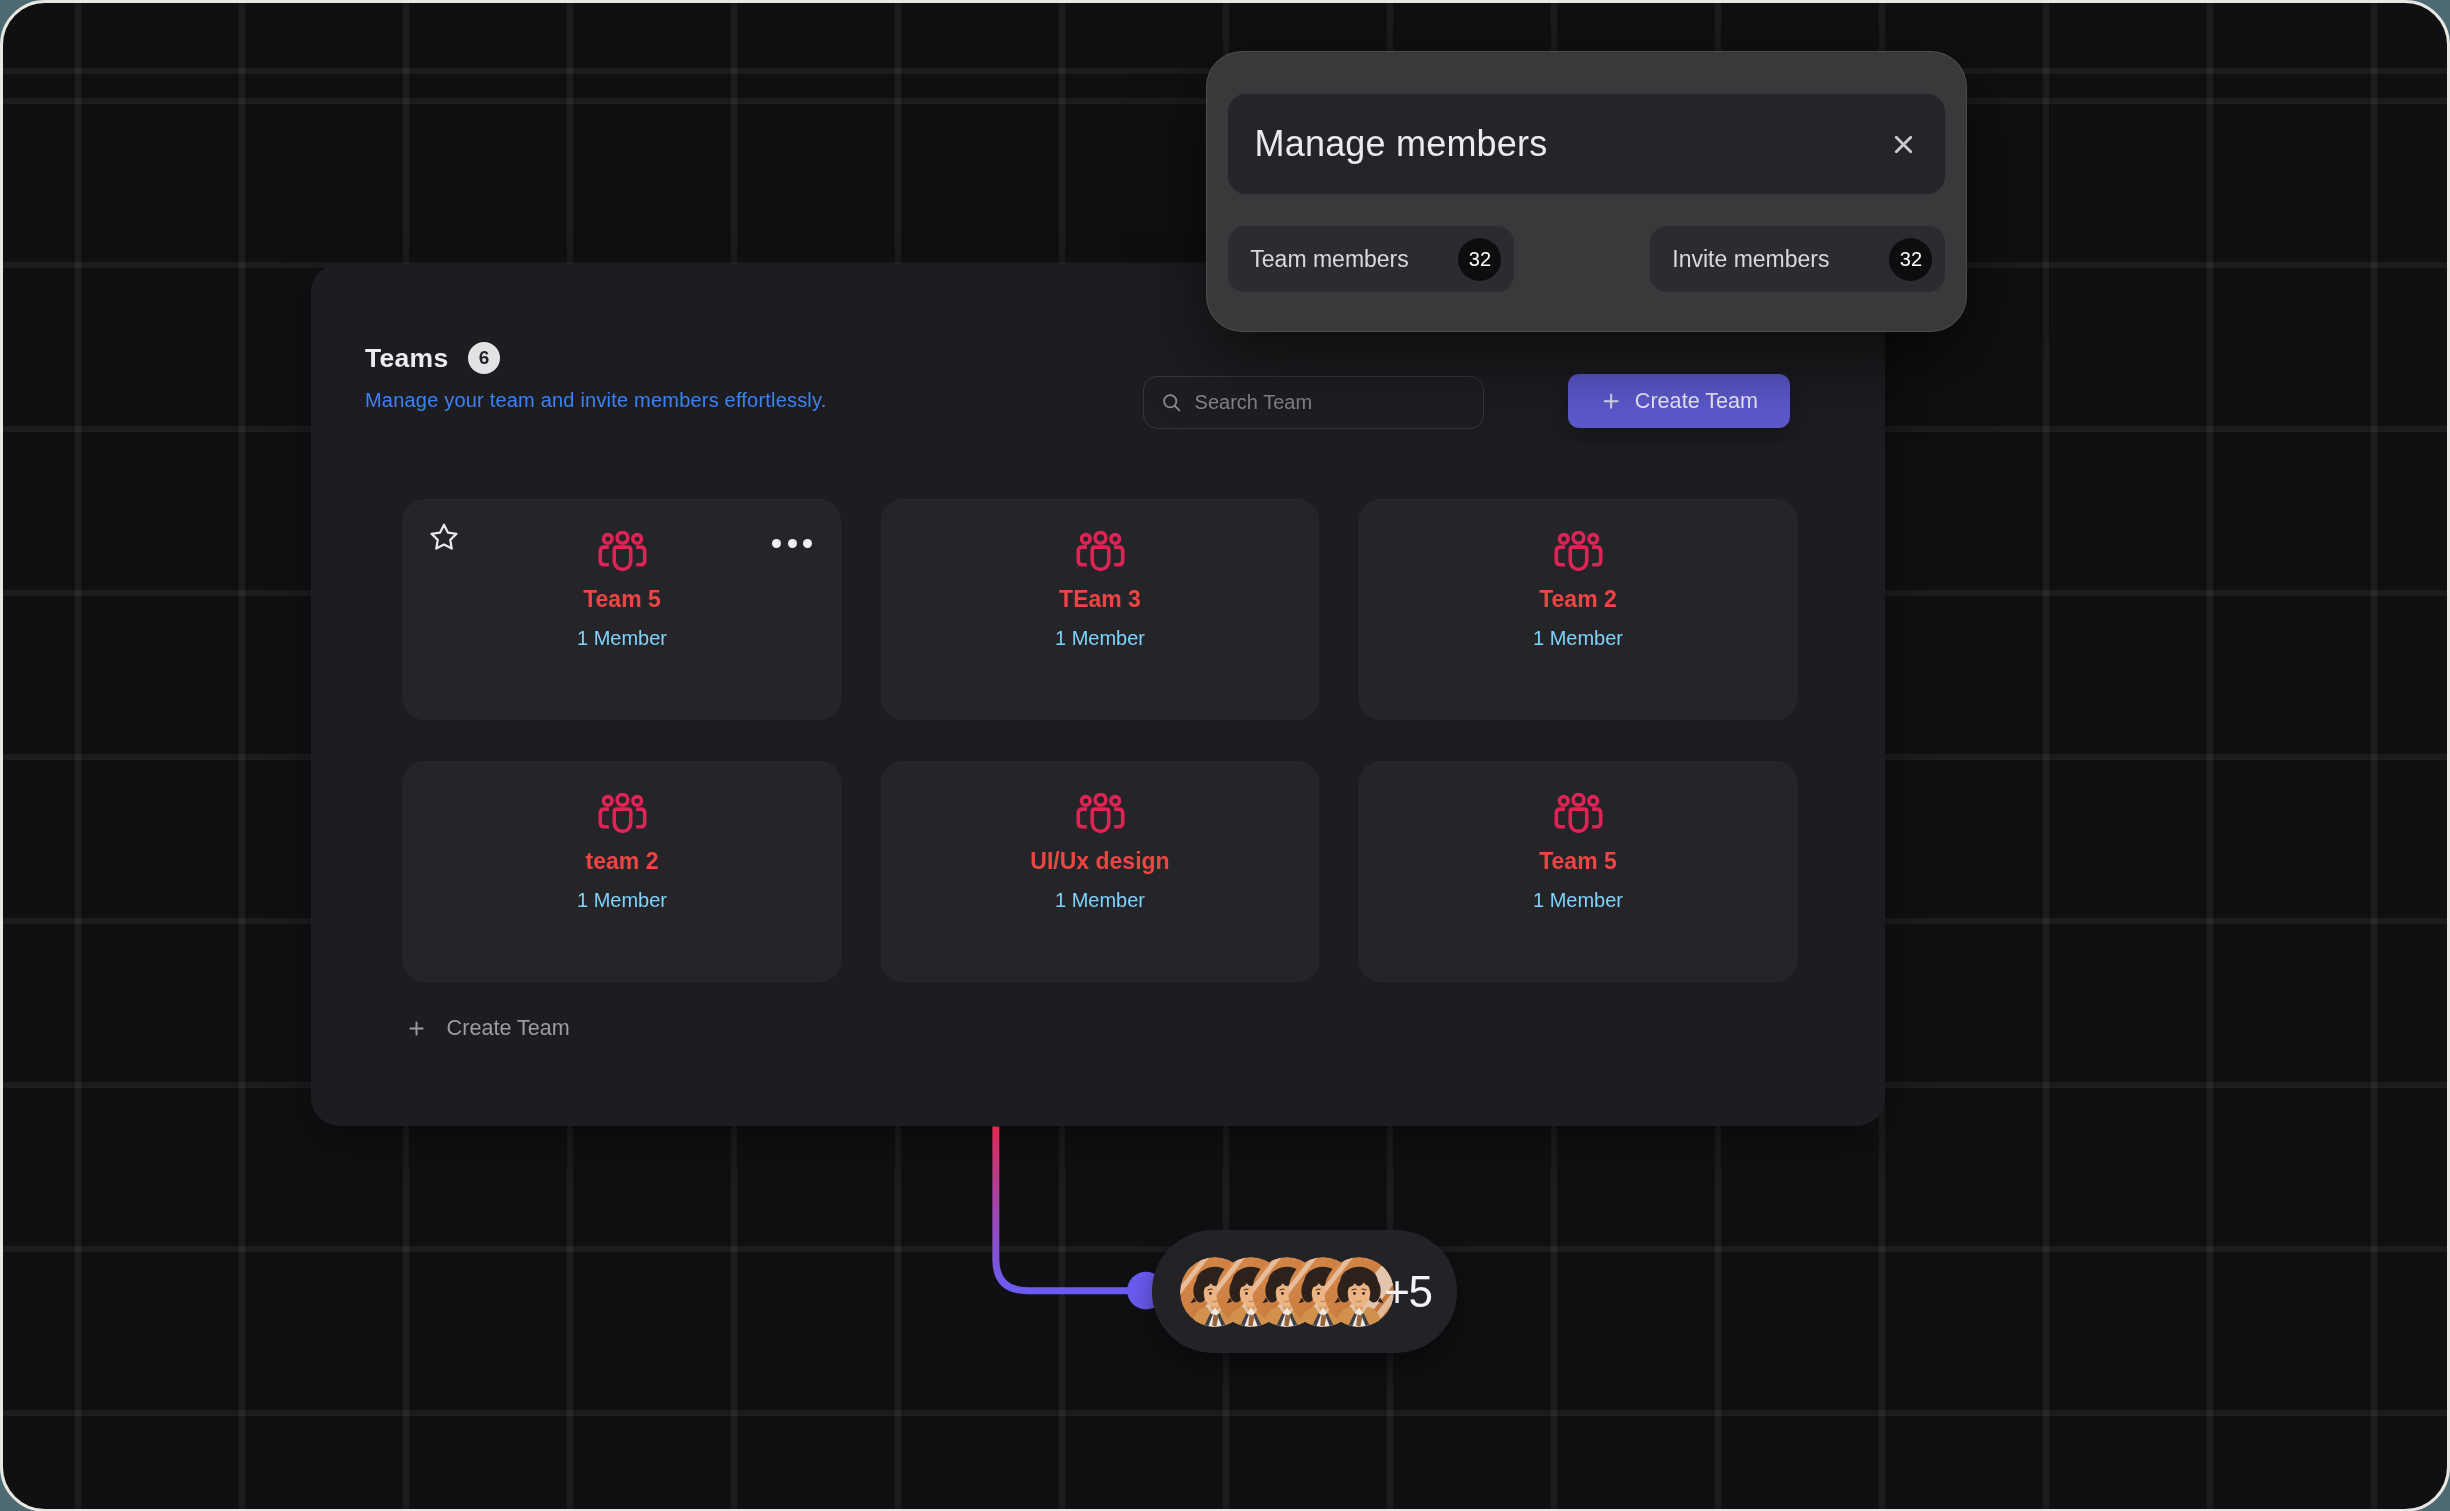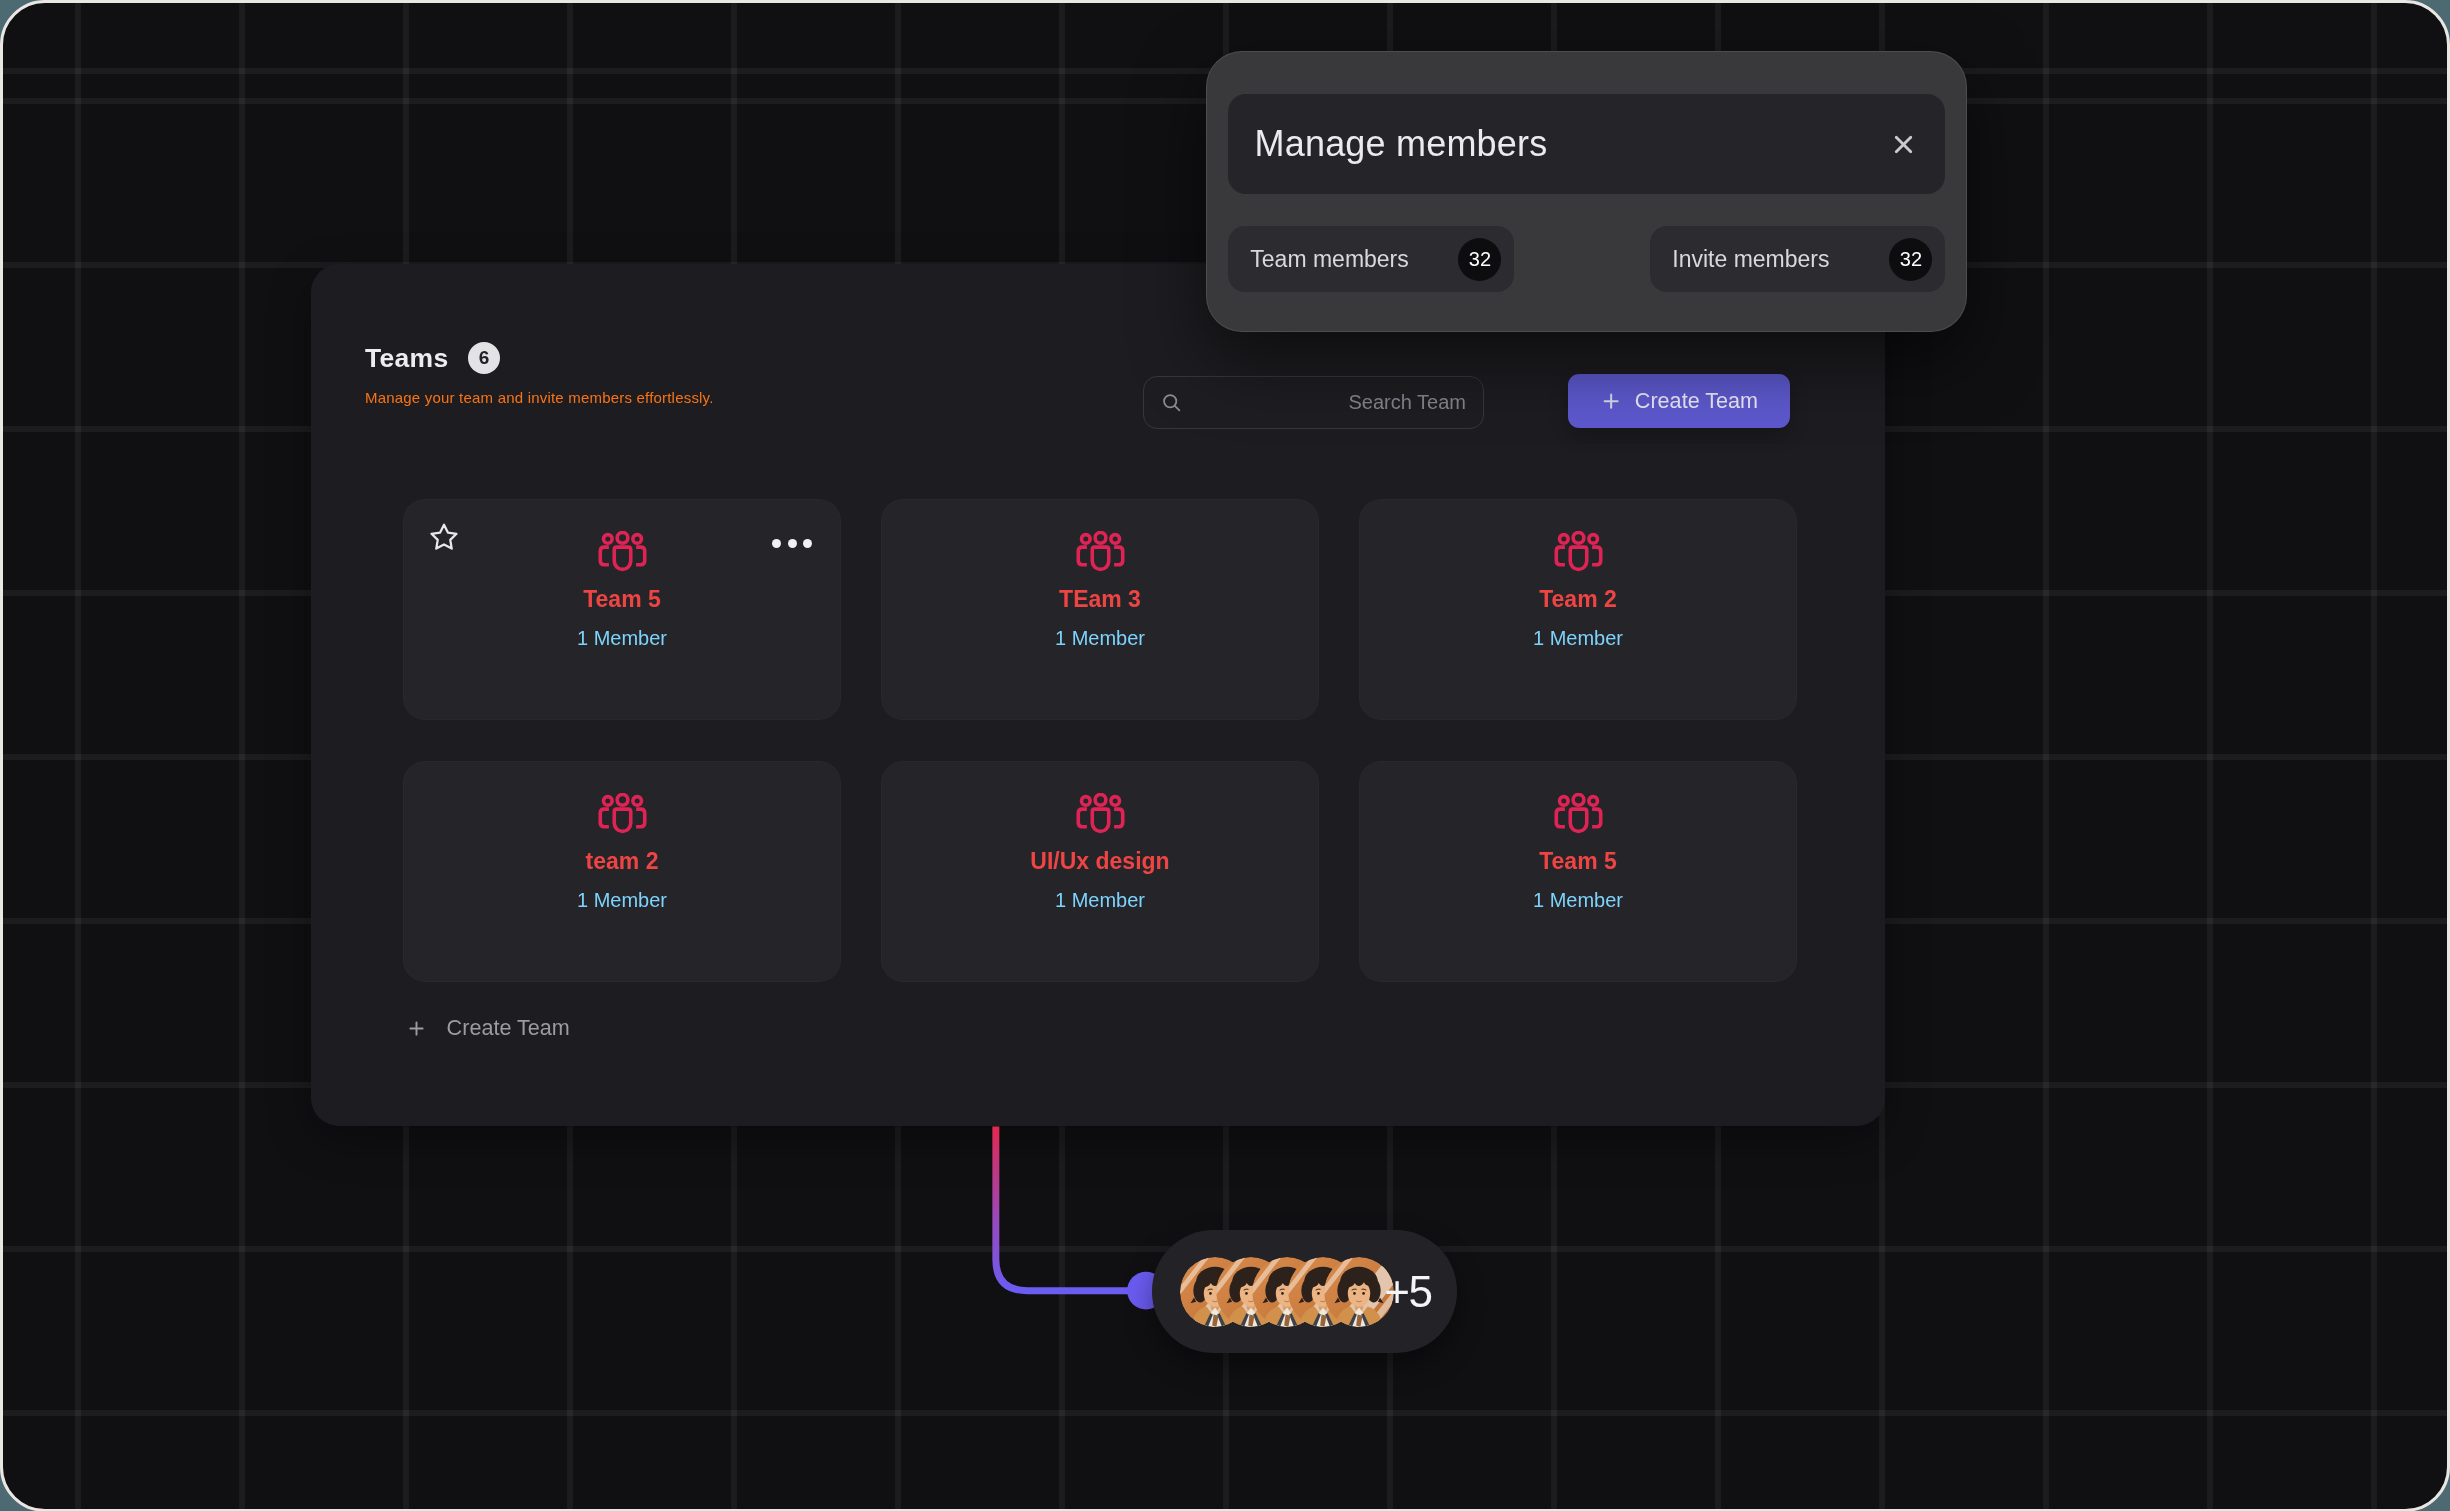--- a/index.html
+++ b/index.html
@@ -26,26 +26,26 @@
     box-shadow:0 14px 42px rgba(0,0,0,0.35);
   }
   .panel-header{position:absolute;left:54px;top:78px;}
   .title-row{display:flex;align-items:center;gap:19.6px;}
   .panel-title{font-size:26.5px;font-weight:600;color:#ededef;letter-spacing:0.3px;}
   .count-badge{
     min-width:32px;height:32px;padding:0 5.6px;border-radius:16px;
     background:#e3e3e6;color:#232327;font-size:19px;font-weight:600;
     display:flex;align-items:center;justify-content:center;box-sizing:border-box;
   }
-  .panel-subtitle{margin-top:15.4px;font-size:15px;color:#f97316;letter-spacing:0.2px;}
+  .panel-subtitle{margin-top:15.4px;font-size:20px;color:#3b82f6;letter-spacing:0.2px;}
   
   .search-box{
     position:absolute;left:832px;top:112px;width:341px;height:53px;box-sizing:border-box;
     border:1.4px solid #36363c;border-radius:14px;background:rgba(255,255,255,0.008);
-    display:flex;align-items:center;gap:12.6px;padding:0 17px;cursor:text;justify-content:space-between;
+    display:flex;align-items:center;gap:12.6px;padding:0 17px;cursor:text;
   }
   .search-placeholder{font-size:20px;color:#84848c;}
   .create-btn{
     position:absolute;left:1257px;top:110px;width:222px;height:54px;
     background:#5d59ce;border:none;border-radius:11.2px;cursor:pointer;
     display:flex;align-items:center;justify-content:center;gap:12.6px;
     color:#e9e9f6;font-size:21.6px;font-family:inherit;
     box-shadow:0 7px 17px rgba(0,0,0,0.25);
   }
   

